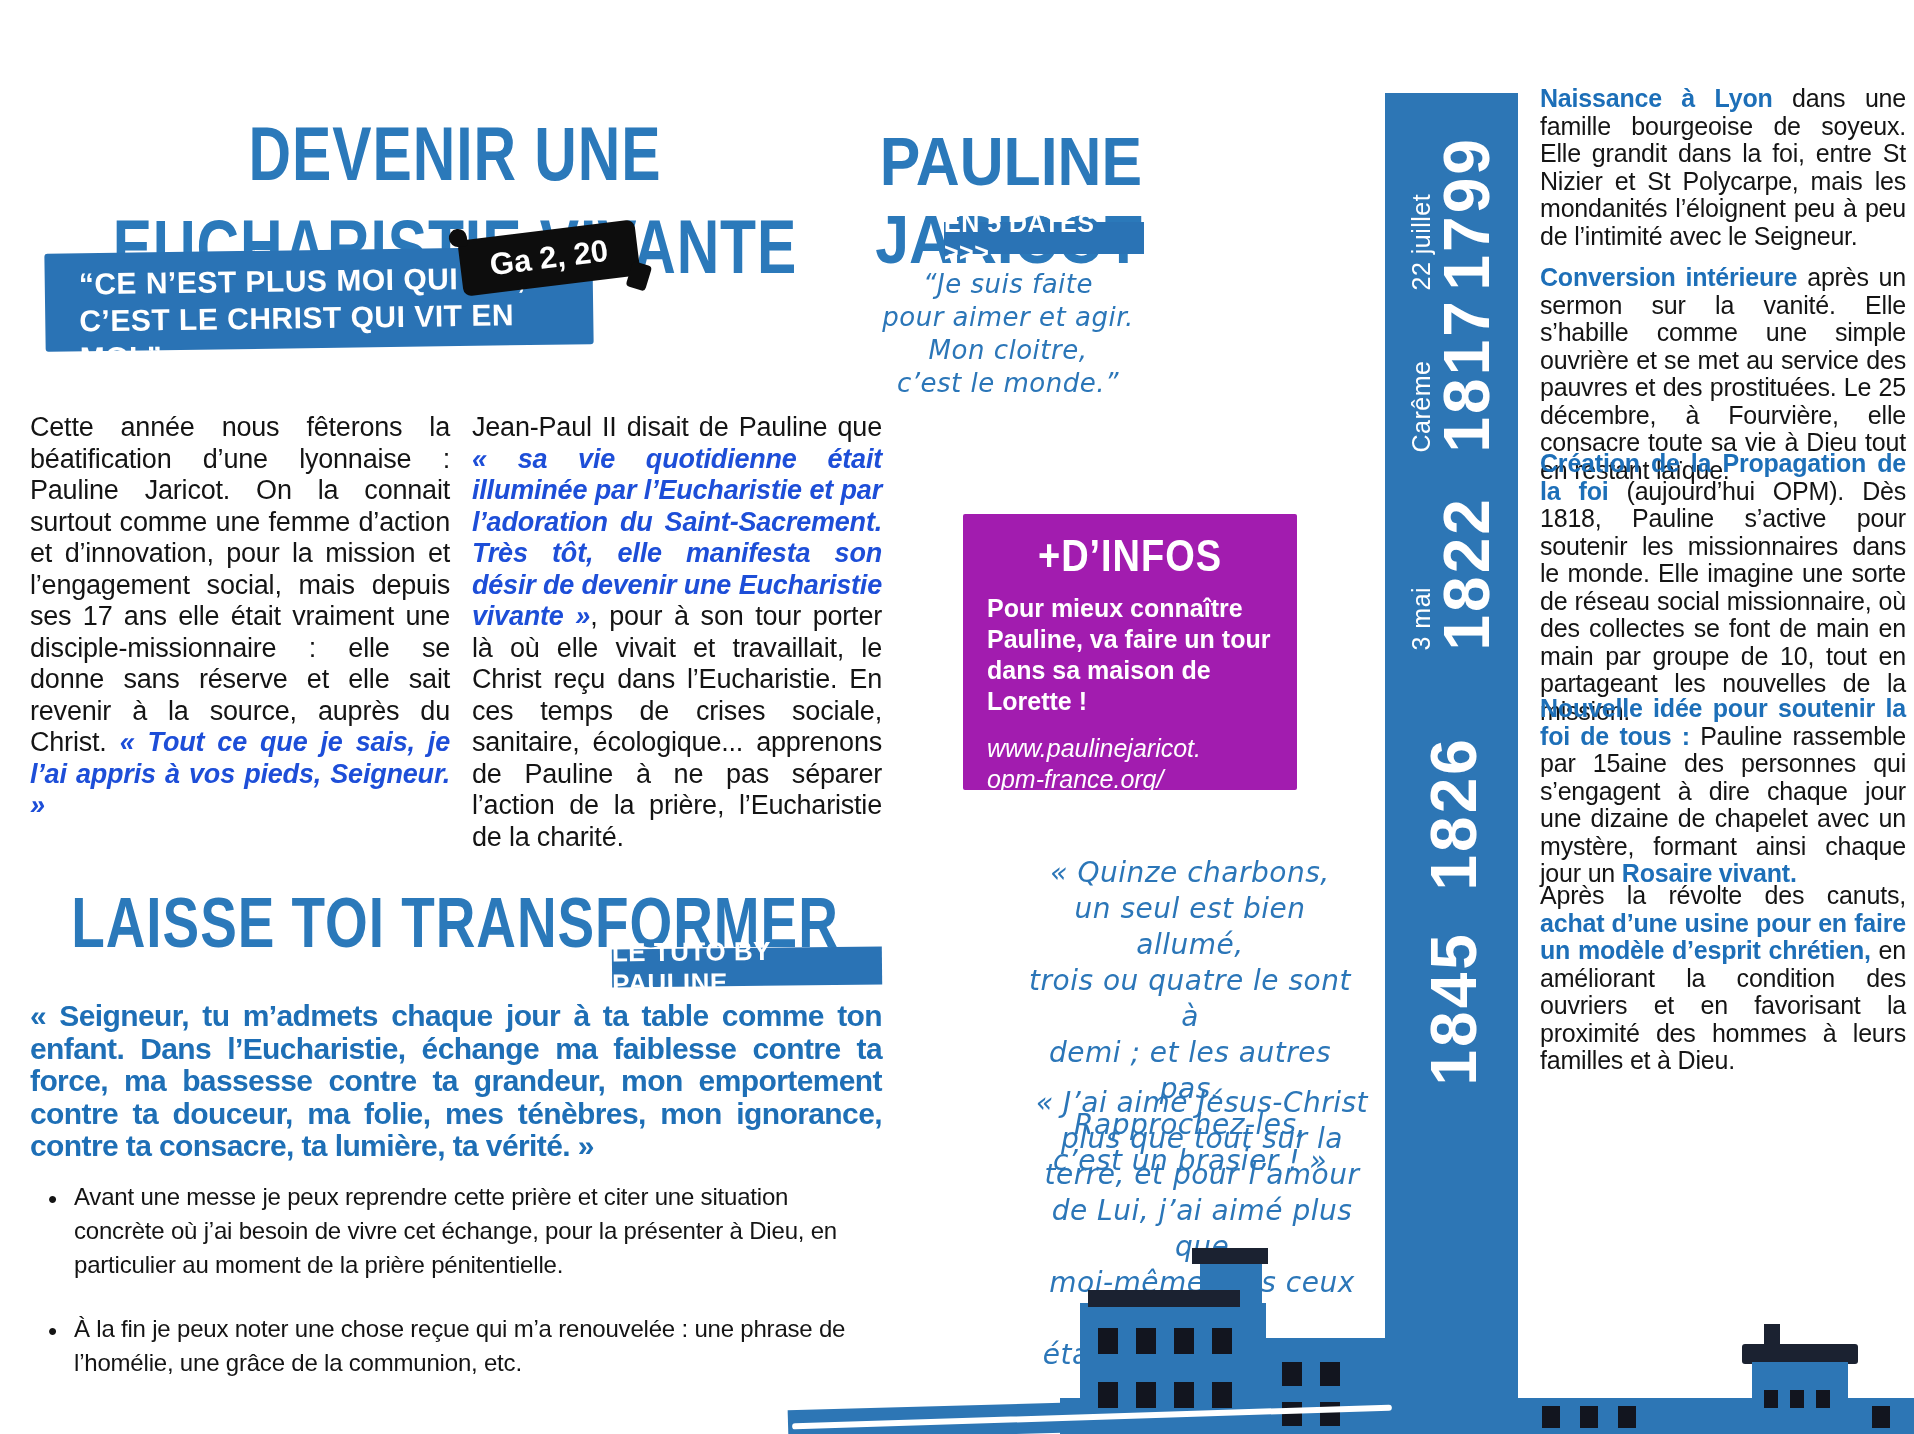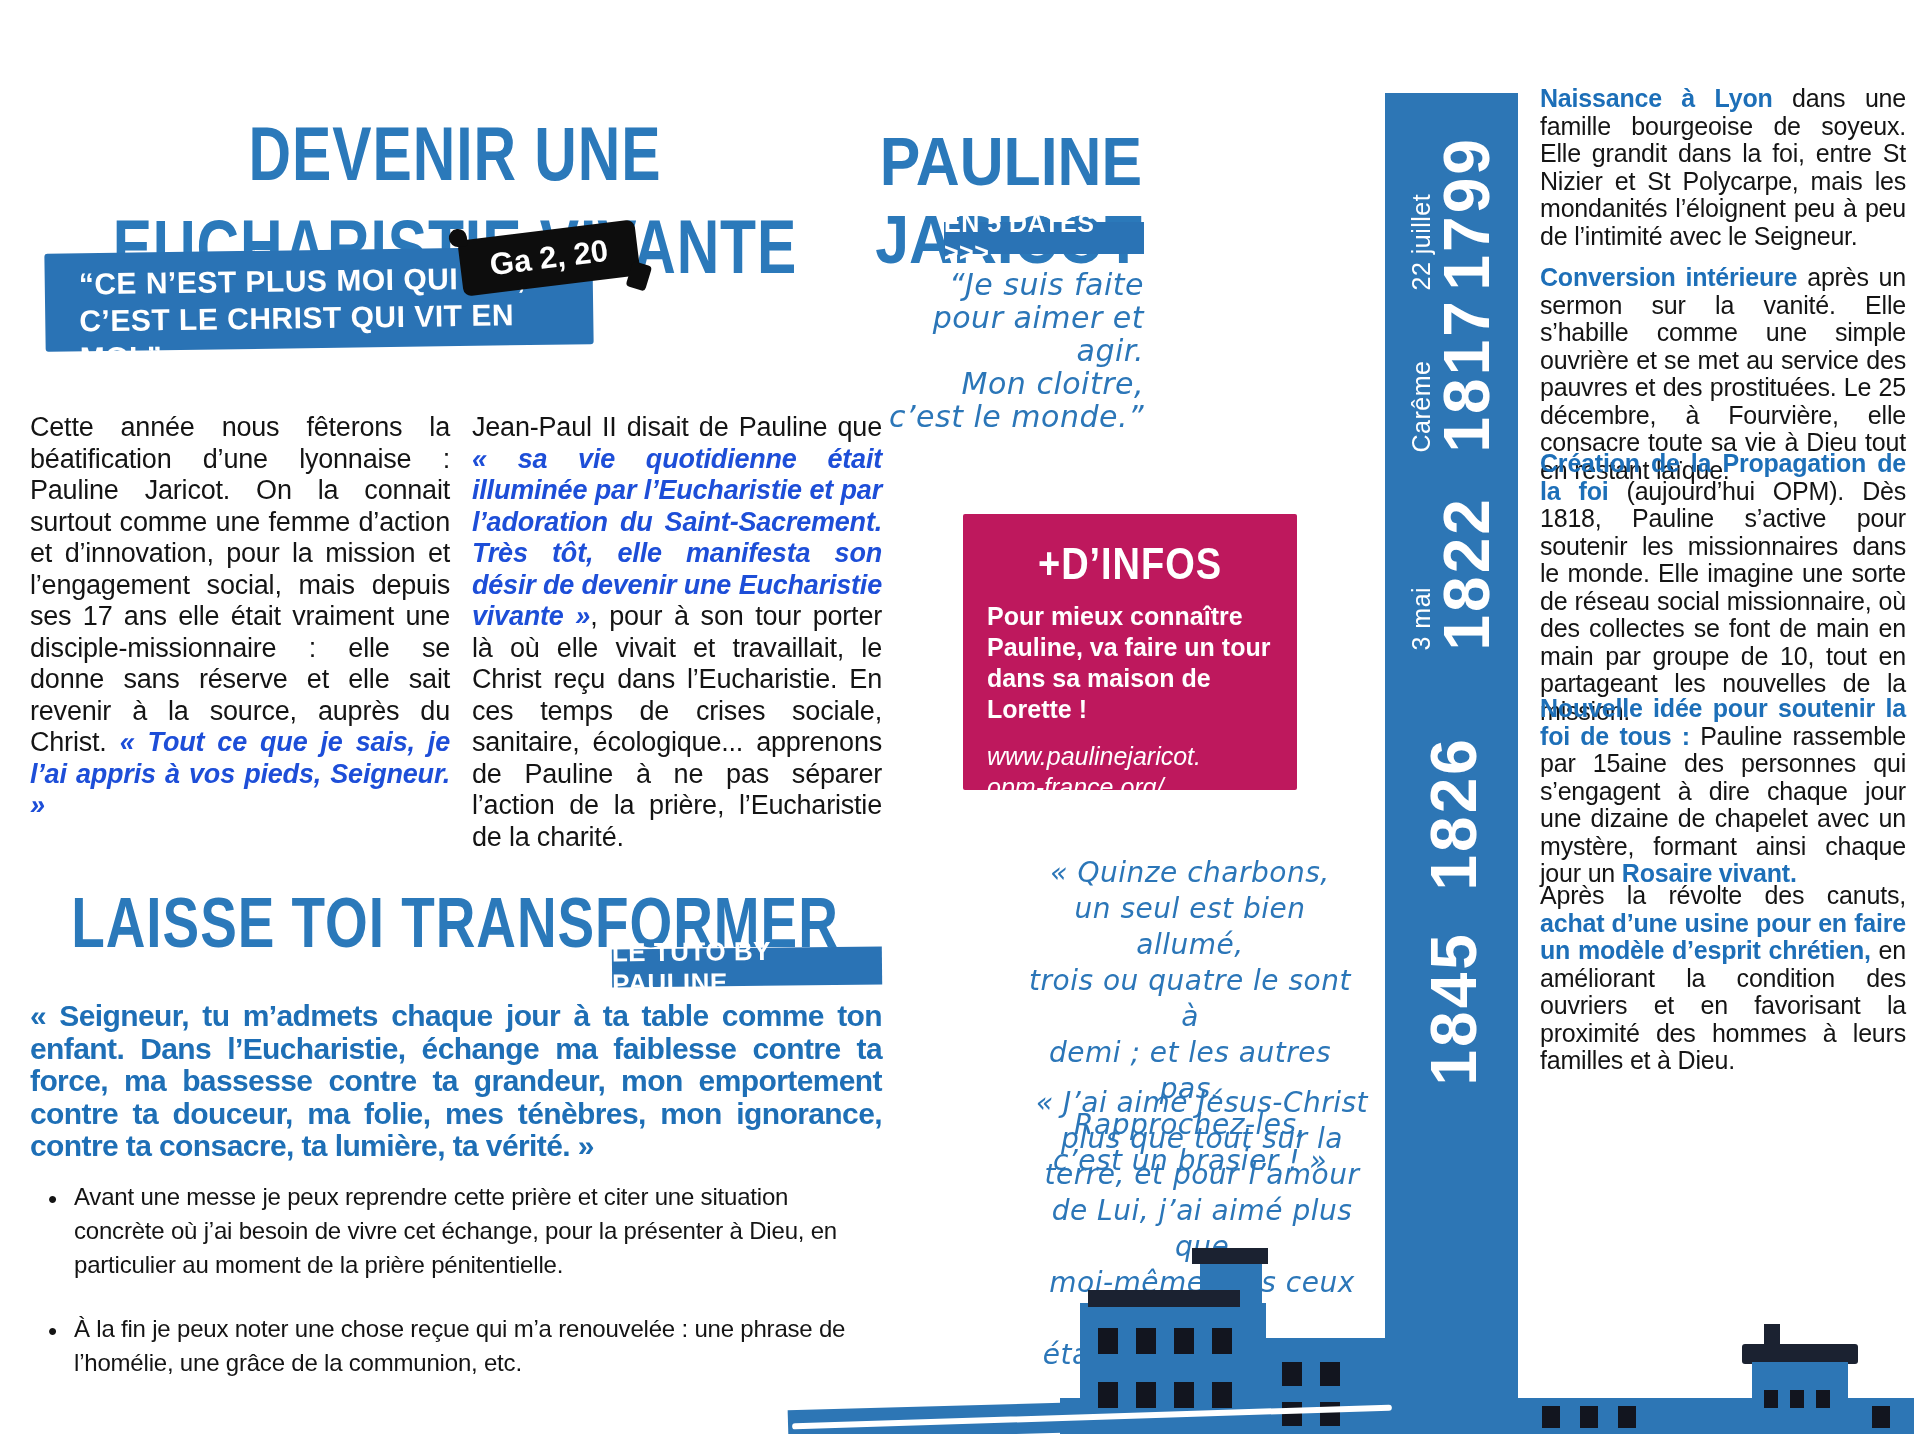--- a/index.html
+++ b/index.html
@@ -76,26 +76,26 @@
   .dates-banner {
     position:absolute; left:944px; top:222px; width:200px; height:32px;
     background:#2a73b5; color:#fff; font-weight:bold; font-size:25px;
     display:flex; align-items:center; justify-content:center; letter-spacing:0.5px;
   }
   .hand-quote {
     position:absolute; color:#2b76b8; font-style:italic; text-align:center;
     white-space:pre-line; font-family:"DejaVu Sans", sans-serif;
     letter-spacing:0.5px; margin:0;
   }
-  .q1 { left:872px; top:268px; width:272px; font-size:30px; line-height:33px;text-align:right; }
+  .q1 { left:872px; top:268px; width:272px; font-size:26px; line-height:33px; }
   .q2 { left:1018px; top:855px; width:344px; font-size:28px; line-height:36px;text-align:center; }
   .q3 { left:1024px; top:1085px; width:356px; font-size:28px; line-height:36px; }
   .infos-box {
     position:absolute; left:963px; top:514px; width:334px; height:276px;
-    background:#be185d; color:#fff; padding:24px 24px; box-sizing:border-box;
+    background:#a21caf; color:#fff; padding:16px 24px; box-sizing:border-box;
     border-radius:2px;
   }
   .infos-title {
     font-size:40px; font-weight:bold; text-align:center; margin:4px 0 14px;
     letter-spacing:1px; transform:scale(0.95,1.1);
   }
   .infos-body { font-size:25px; line-height:31px; font-weight:bold; margin:0 0 16px; }
   .infos-url { font-size:25px; line-height:31px; font-style:italic; white-space:pre-line; margin:0; }
   .timeline-bar {
     position:absolute; left:1385px; top:93px; width:133px; height:1341px;

